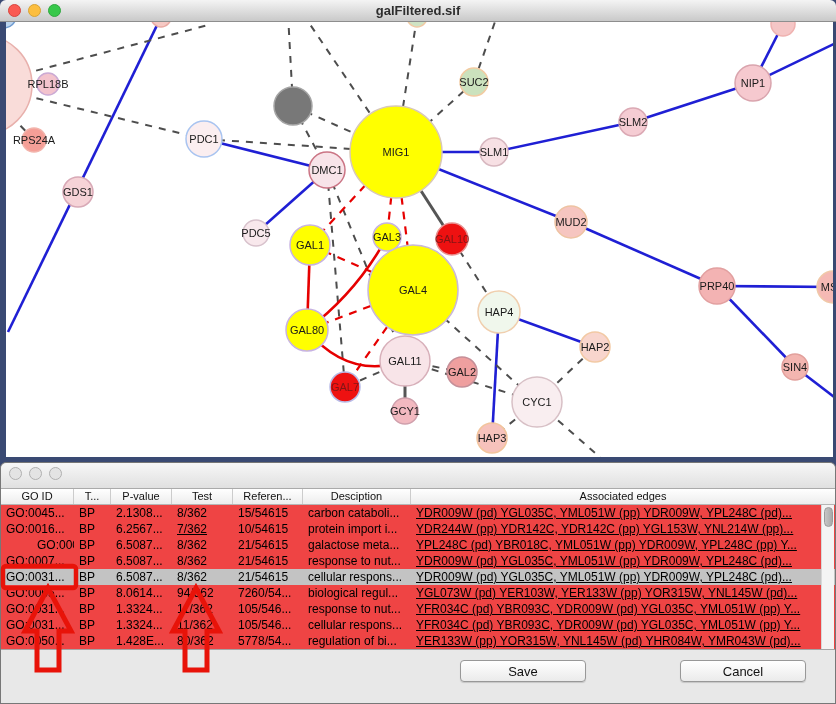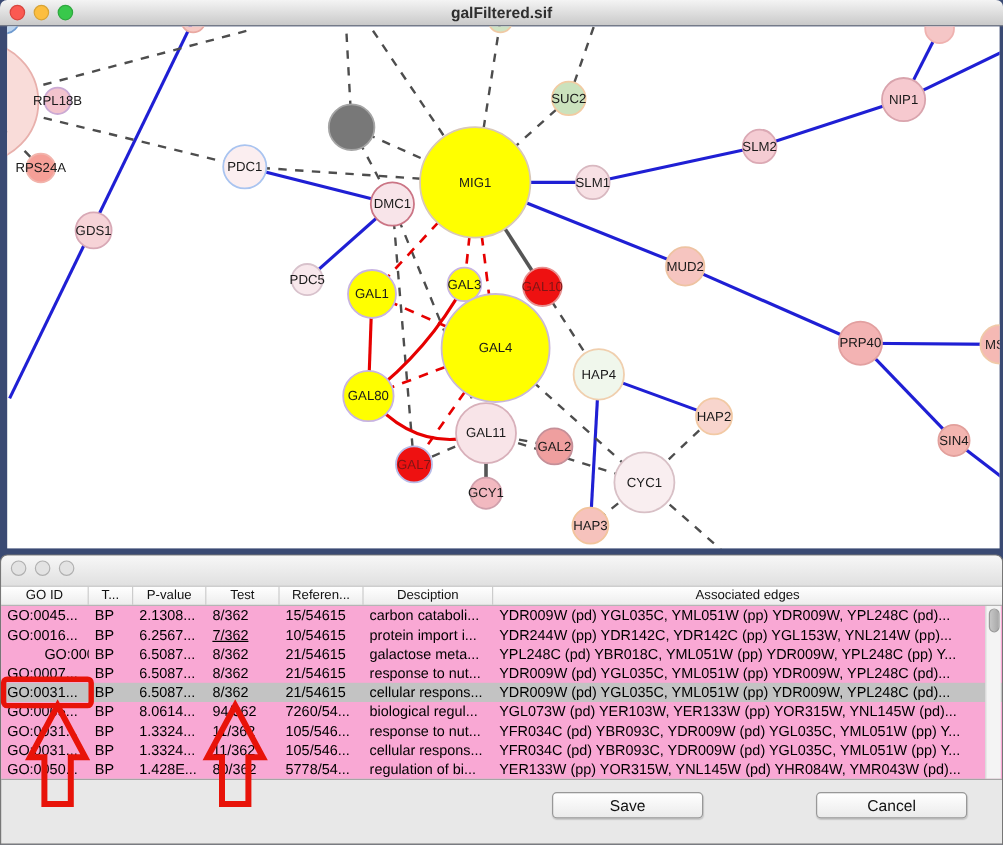--- a/index.html
+++ b/index.html
@@ -22,26 +22,26 @@
     background:linear-gradient(#f7f7f7,#e0e0e0);
     border-bottom:1px solid #aaa;border-radius:6px 6px 0 0;box-sizing:border-box;}
   .titlebar2 .title{position:absolute;left:0;right:0;top:5px;text-align:center;
     font-size:13px;color:#7f7f7f;}
   .light.off{background:#e3e3e3;border:1px solid #b0b0b0;}
   .thead{position:absolute;left:0;top:26px;width:100%;height:16px;display:flex;
     background:linear-gradient(#ffffff,#ededed);border-bottom:1px solid #b5b5b5;box-sizing:border-box;}
   .hcell{font-size:11px;color:#111;text-align:center;line-height:15px;
     border-right:1px solid #ccc;box-sizing:border-box;overflow:hidden;white-space:nowrap;flex:0 0 auto;}
   .hcell:last-child{border-right:none;flex:1 1 auto;}
-  .tbody{position:absolute;left:0;top:42px;width:100%;height:144px;background:#f9a8d4;}
+  .tbody{position:absolute;left:0;top:42px;width:100%;height:144px;background:#ef4444;}
   .trow{display:flex;height:16px;line-height:16px;}
   .trow.sel{background:#c3c3c3;}
   .tcell{font-size:12px;color:#000;padding-left:5px;box-sizing:border-box;
     overflow:hidden;white-space:nowrap;flex:0 0 auto;}
-  .tcell:last-child{flex:1 1 auto;}
+  .tcell:last-child{flex:1 1 auto;text-decoration:underline;}
   .vscroll{position:absolute;right:1px;top:42px;width:13px;height:144px;
     background:#f4f4f4;border-left:1px solid #d8d8d8;box-sizing:border-box;}
   .vthumb{position:absolute;left:2px;top:2px;width:9px;height:20px;border-radius:5px;
     background:linear-gradient(90deg,#c6c6c6,#a9a9a9);border:1px solid #9a9a9a;box-sizing:border-box;}
   .footer-line{position:absolute;left:0;top:186px;width:100%;height:1px;background:#a5a5a5;}
   .btn{position:absolute;top:197px;width:126px;height:22px;border:1px solid #989898;
     border-radius:4px;background:linear-gradient(#ffffff,#ebebeb);
     font-size:13px;color:#111;text-align:center;line-height:21px;
     box-shadow:0 1px 1px rgba(0,0,0,.15);box-sizing:border-box;}
   .btn-save{left:459px;}

